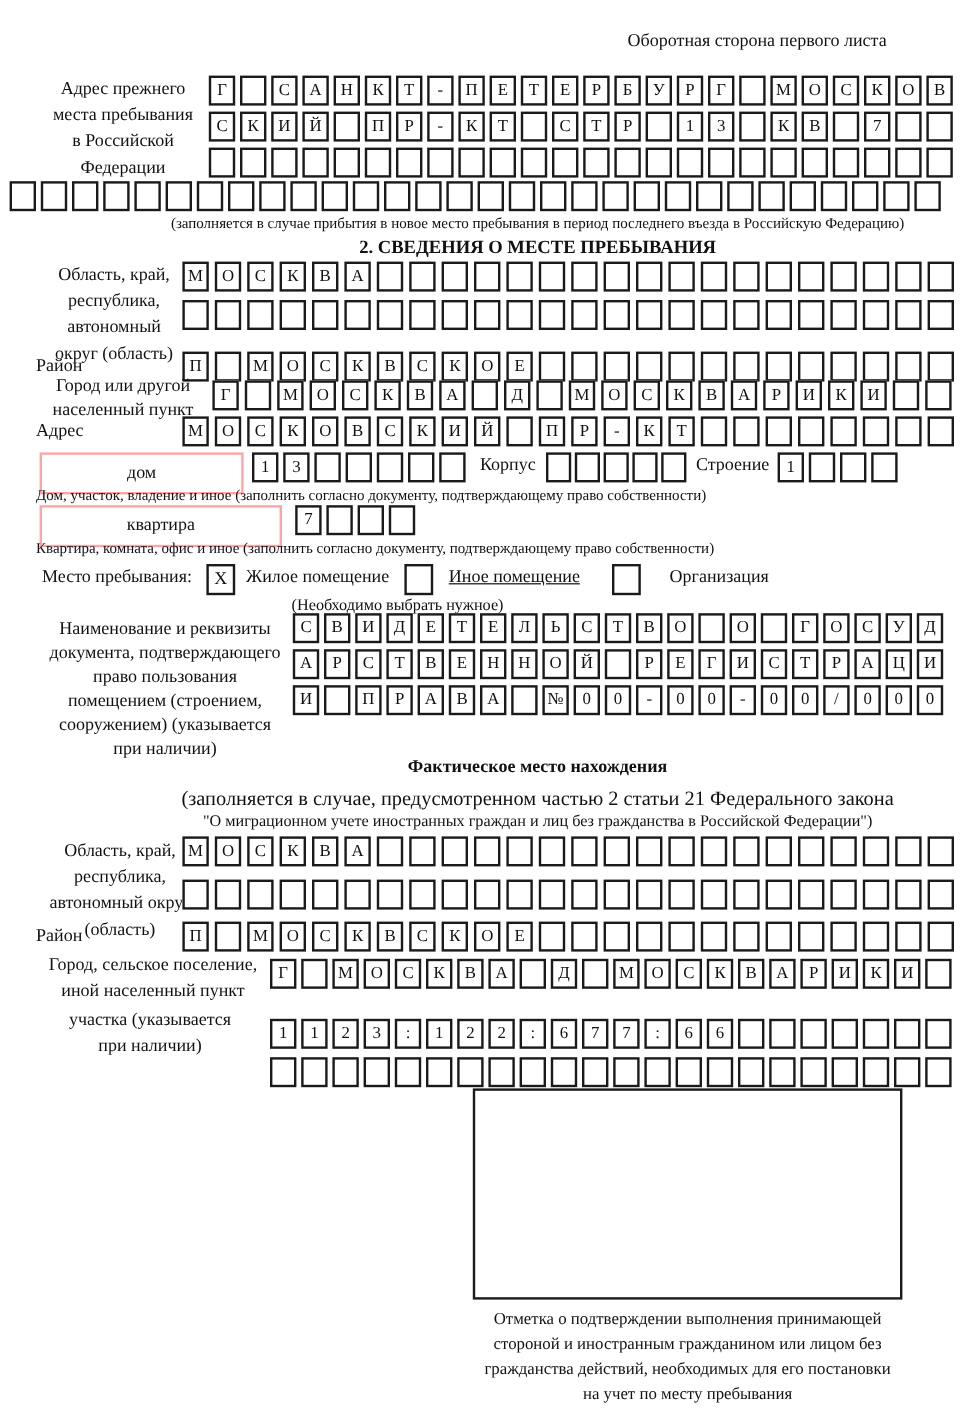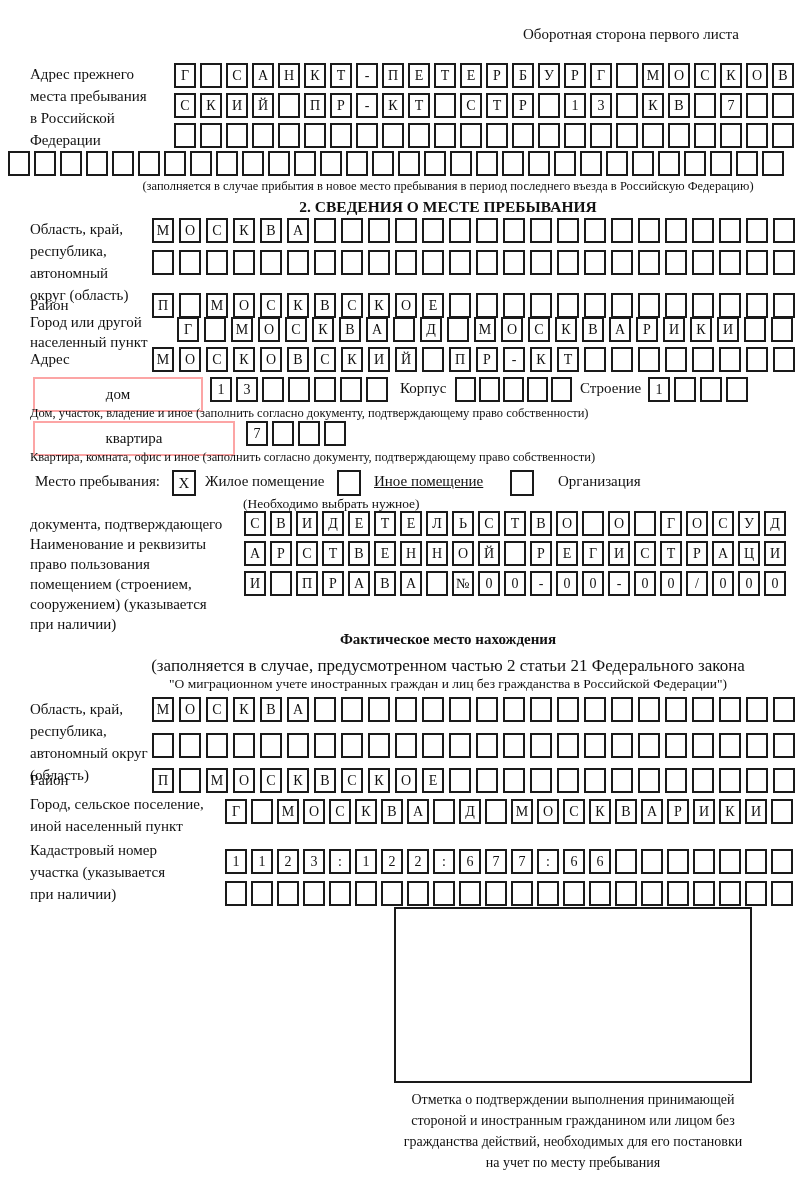--- a/index.html
+++ b/index.html
@@ -1,20 +1,20 @@
 <!DOCTYPE html>
 <html><head>
 <meta charset="utf-8">
 <style>
   html,body{margin:0;padding:0;background:#ffffff;}
   .page{
     position:relative;width:800px;height:1180px;background:#fff;
     font-family:"Liberation Serif", serif;color:#111;overflow:hidden;
   }
-  .abs{position:absolute;}
+  .abs{position:absolute;text-align:center;}
   .lbl{font-size:15px;line-height:22px;}
   .lbl.tight{line-height:20px;}
   .caption{font-size:12.5px;}
   .center{left:0;width:800px;text-align:center;padding-left:48px;}
   .title{font-size:15.5px;font-weight:bold;}
   .grid{position:absolute;display:flex;gap:4px;}
   .grid.g5{gap:5px;}
   .grid.g3{gap:3px;}
   .cell{
     width:22px;height:25px;border:2px solid #1a1a1a;box-sizing:border-box;
@@ -344,22 +344,22 @@
   <div class="abs rlabel" style="left:35px;top:473px;">Место пребывания:</div>
   <div class="cb" style="left:172px;top:470px;">X</div>
   <div class="abs rlabel" style="left:205px;top:473px;">Жилое помещение</div>
   <div class="cb" style="left:337px;top:470px;"></div>
   <div class="abs rlabel" style="left:374px;top:473px;text-decoration:underline;">Иное помещение</div>
   <div class="cb" style="left:510px;top:470px;"></div>
   <div class="abs rlabel" style="left:558px;top:473px;">Организация</div>
   <div class="abs caption" style="left:243px;top:496px;font-size:13.5px;">(Необходимо выбрать нужное)</div>
 
   <div class="abs lbl tight" style="left:30px;top:514px;width:215px;">
+    <div>Наименование и реквизиты</div>
     <div>документа, подтверждающего</div>
-    <div>Наименование и реквизиты</div>
     <div>право пользования</div>
     <div>помещением (строением,</div>
     <div>сооружением) (указывается</div>
     <div>при наличии)</div>
   </div>
   <div class="grid" style="left:244px;top:511px;">
       <div class="cell">С</div>
       <div class="cell">В</div>
       <div class="cell">И</div>
       <div class="cell">Д</div>
@@ -542,21 +542,20 @@
       <div class="cell">В</div>
       <div class="cell">А</div>
       <div class="cell">Р</div>
       <div class="cell">И</div>
       <div class="cell">К</div>
       <div class="cell">И</div>
       <div class="cell">&nbsp;</div>
     </div>
 
   <div class="abs lbl" style="left:30px;top:839px;width:190px;">
-    <div>Кадастровый номер</div>
     <div>участка (указывается</div>
     <div>при наличии)</div>
   </div>
   <div class="grid" style="left:225px;top:849px;">
       <div class="cell">1</div>
       <div class="cell">1</div>
       <div class="cell">2</div>
       <div class="cell">3</div>
       <div class="cell">:</div>
       <div class="cell">1</div>

